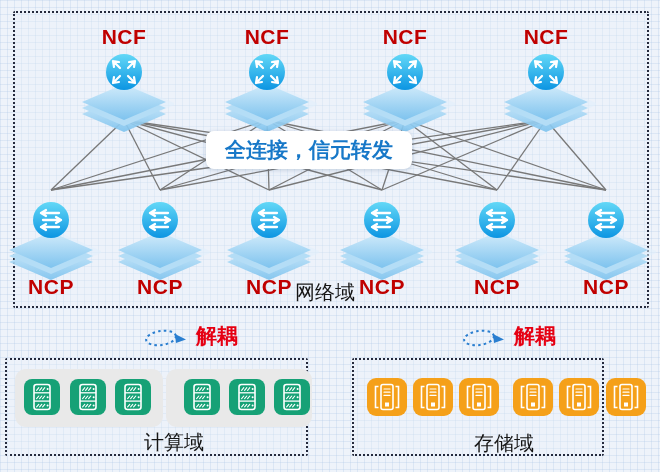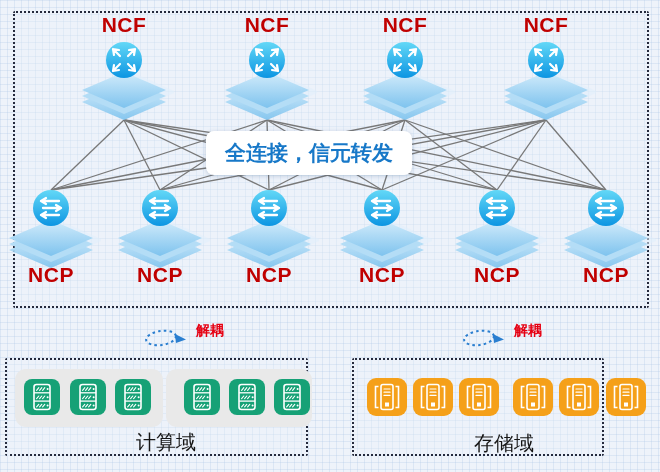--- a/index.html
+++ b/index.html
@@ -16,39 +16,39 @@
     background-size:7px 7px;
   }
   .domain-box{
     position:absolute;border:2px dotted #252a3d;border-radius:2px;
     box-sizing:border-box;background:rgba(235,242,250,0.35);
   }
   .net-box{left:13px;top:11px;width:636px;height:297px;}
   .compute-box{left:5px;top:358px;width:303px;height:98px;}
   .storage-box{left:352px;top:358px;width:252px;height:98px;}
   .mesh{position:absolute;left:0;top:0;z-index:2;pointer-events:none;}
-  .node{position:absolute;width:100px;z-index:3;}
+  .node{position:absolute;width:100px;z-index:3;margin-top:12px;}
   .node-label{
     text-align:center;font-size:21px;font-weight:bold;color:#c00000;
     height:22px;line-height:22px;letter-spacing:0.5px;
   }
   .ncp .node-label{margin-top:-8px;}
   .node-icon{display:block;margin:0 auto;}
   .center-pill{
-    position:absolute;left:206px;top:131px;width:206px;height:44px;z-index:4;
+    position:absolute;left:206px;top:131px;width:206px;height:38px;z-index:4;
     background:#ffffff;border-radius:8px;box-shadow:0 1px 4px rgba(60,90,130,0.25);
     display:flex;align-items:center;justify-content:center;
   }
   .center-pill span{font-size:21px;font-weight:bold;color:#1778c8;}
   .net-title{
     position:absolute;left:265px;top:279px;width:120px;z-index:4;
     text-align:center;font-size:20px;color:#151515;
   }
   .decouple-text{
-    position:absolute;top:322px;z-index:4;font-size:14px;font-weight:bold;color:#e60012;
+    position:absolute;top:322px;z-index:4;font-size:21px;font-weight:bold;color:#e60012;
   }
   .decouple-icon{position:absolute;top:324px;z-index:4;}
   .panel{
     position:absolute;top:9px;height:58px;background:#e9e9e9;border-radius:11px;
   }
   .dev-icon{position:absolute;z-index:3;}
   .box-title{
     position:absolute;width:100px;text-align:center;
     font-size:20px;color:#151515;z-index:4;
   }
@@ -260,20 +260,21 @@
       <path d="M58,17 L40,17 M40,17 l5,-3 M40,17 l5,3
                M42,24 L60,24 M60,24 l-5,-3 M60,24 l-5,3
                M58,31 L40,31 M40,31 l5,-3 M40,31 l5,3" stroke="#ffffff" stroke-width="2.3" stroke-linecap="round" fill="none"></path>
     </svg>
     <div class="node-label">NCP</div>
   </div>
     </div>
   <div class="center-pill">
     <span>全连接，信元转发</span>
   </div>
+  <div class="net-title">网络域</div>
 
   <svg class="decouple-icon" style="left:138px" width="52" height="28" viewBox="0 0 52 28">
     <ellipse cx="23" cy="14" rx="15" ry="7" fill="none" stroke="#2b7fd0" stroke-width="2" stroke-dasharray="2.5 3.2" transform="rotate(-8 23 14)"></ellipse>
     <polygon points="48,15.5 37,10 38,19" fill="#2b7fd0"></polygon>
   </svg>
   <div class="decouple-text" style="left:196px">解耦</div>
 
   <svg class="decouple-icon" style="left:456px" width="52" height="28" viewBox="0 0 52 28">
     <ellipse cx="23" cy="14" rx="15" ry="7" fill="none" stroke="#2b7fd0" stroke-width="2" stroke-dasharray="2.5 3.2" transform="rotate(-8 23 14)"></ellipse>
     <polygon points="48,15.5 37,10 38,19" fill="#2b7fd0"></polygon>
@@ -350,21 +351,21 @@
     <line x1="10" y1="13.8" x2="26" y2="13.8" stroke="#fff" stroke-width="1.3"></line>
     <line x1="10" y1="22.1" x2="26" y2="22.1" stroke="#fff" stroke-width="1.3"></line>
     <path d="M12.6,11.3 l2.2,-2.6 M15.6,11.3 l2.2,-2.6 M18.6,11.3 l2.2,-2.6
              M12.6,19.6 l2.2,-2.6 M15.6,19.6 l2.2,-2.6 M18.6,19.6 l2.2,-2.6
              M12.6,27.9 l2.2,-2.6 M15.6,27.9 l2.2,-2.6 M18.6,27.9 l2.2,-2.6" stroke="#fff" stroke-width="1.1" stroke-linecap="round"></path>
     <circle cx="23.6" cy="10" r="1" fill="#fff"></circle>
     <circle cx="23.6" cy="18.3" r="1" fill="#fff"></circle>
     <circle cx="23.6" cy="26.6" r="1" fill="#fff"></circle>
   </svg>
       </div>
-    <div class="box-title" style="left:109px;top:69px">计算域</div>
+    <div class="box-title" style="left:117px;top:69px">计算域</div>
   </div>
 
   <div class="domain-box storage-box">
     <div id="cabinets">
         <svg class="dev-icon" width="40" height="38" viewBox="0 0 40 38" style="left: 13px; top: 18px;">
     <rect width="40" height="38" rx="9" fill="#f5a019"></rect>
     <rect x="14" y="6.5" width="12" height="25" rx="2" fill="none" stroke="#fff" stroke-width="1.6"></rect>
     <path d="M17,11 h6 M17,14.2 h6 M17,17.4 h6" stroke="#fff" stroke-width="1.2" stroke-linecap="round"></path>
     <rect x="18" y="24.5" width="4" height="4" fill="#fff"></rect>
     <path d="M11.5,8.5 H8.5 V29.5 H11.5" fill="none" stroke="#fff" stroke-width="1.6"></path>

